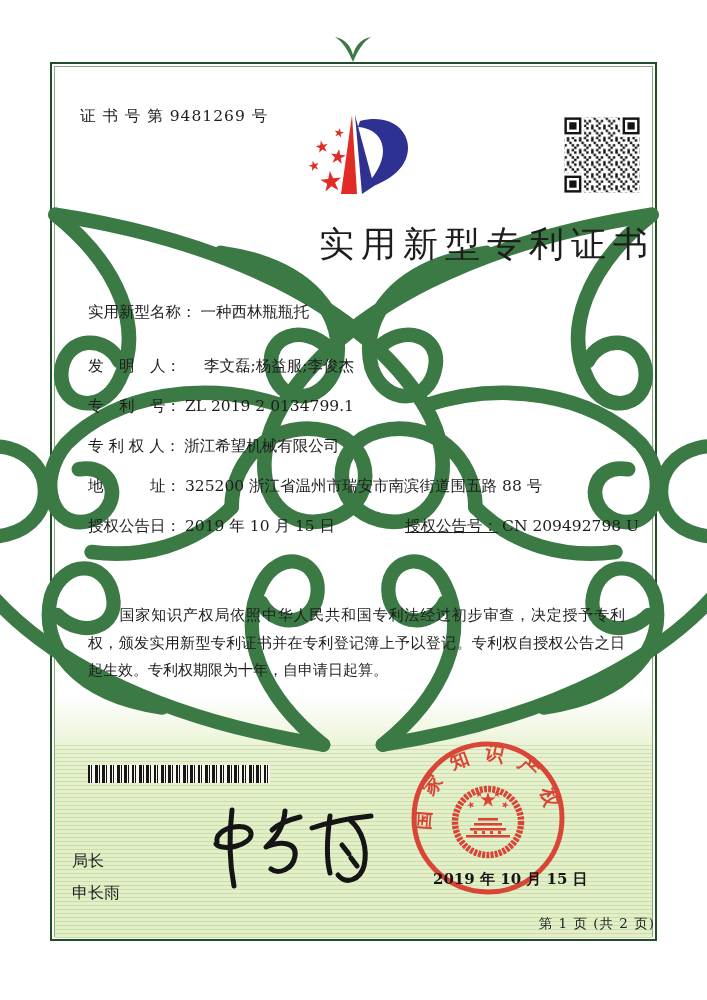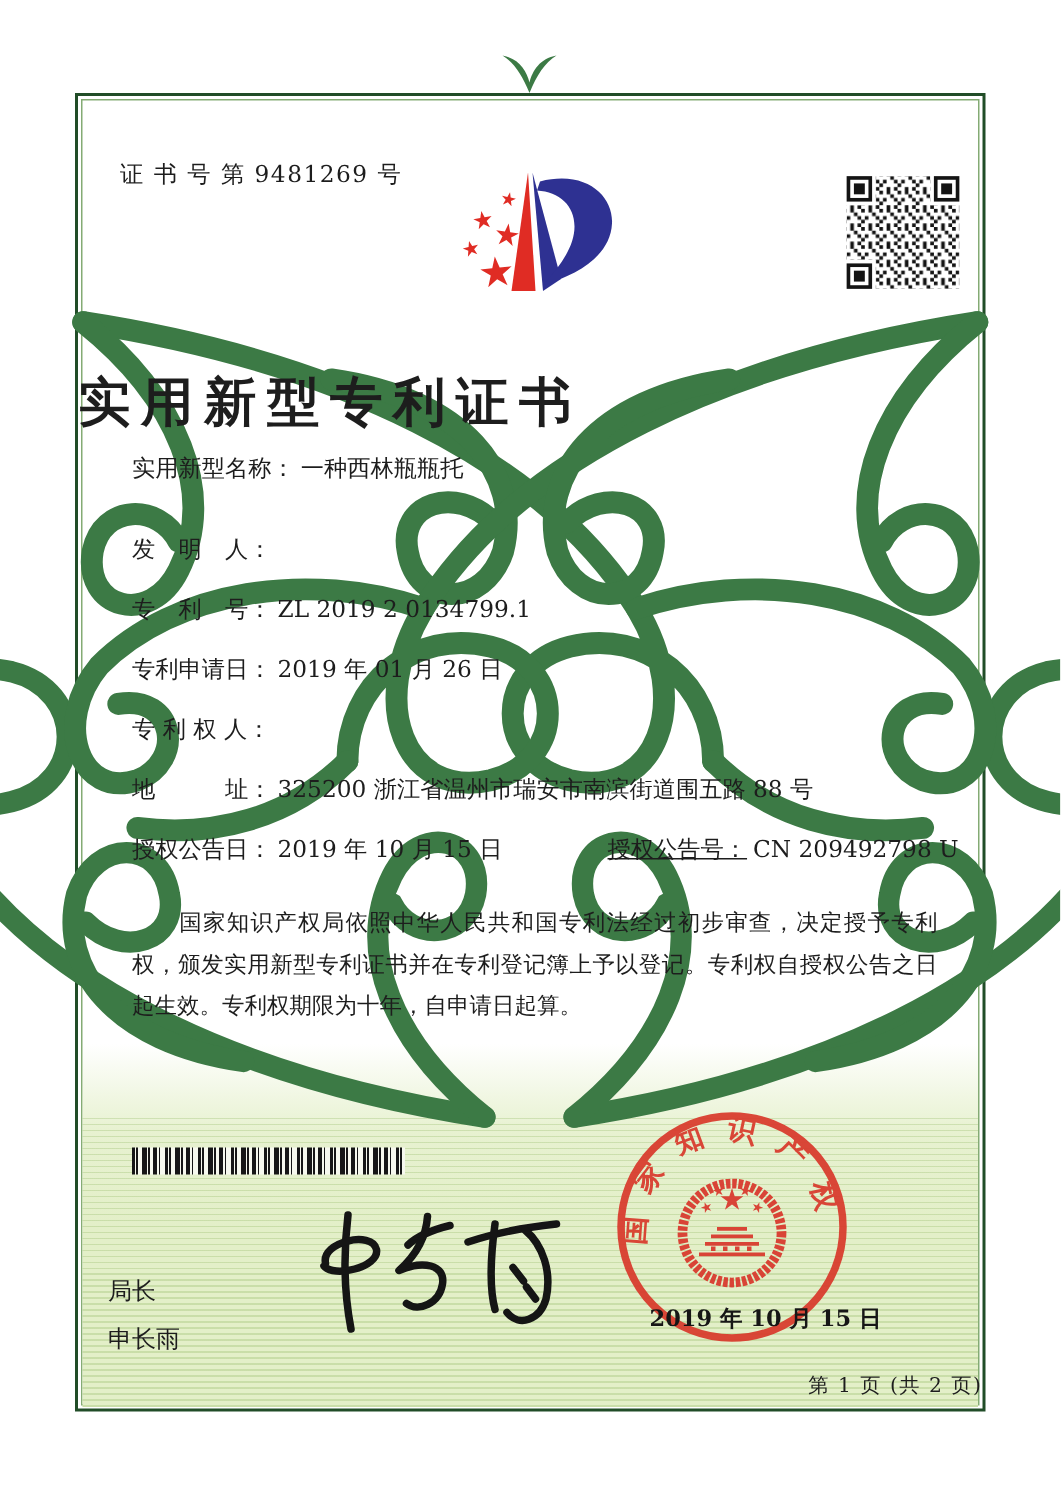--- a/index.html
+++ b/index.html
@@ -15,22 +15,22 @@
   
   .band{position:absolute; left:55px; right:55px; bottom:62px; height:242px;
     background:linear-gradient(to bottom, rgba(227,239,200,0) 0%, rgba(227,239,200,.85) 24%, #e3efc8 50%);}
   .band::after{content:""; position:absolute; left:0; right:0; top:46px; bottom:0;
     background:repeating-linear-gradient(0deg, rgba(142,182,96,.30) 0 1px, transparent 1px 4px);}
   .deco-svg{position:absolute; left:0; top:0; pointer-events:none; color:#3c7a45;}
   
   .cert-no{position:absolute; left:80px; top:106px; font-size:15.5px; letter-spacing:1px;}
   .logo{position:absolute; left:285px; top:103px;}
   .qr{position:absolute; left:562px; top:115px; width:80px; height:80px;}
-  .title{position:absolute; left:52px; right:52px; top:221px; text-align:left;
-    font-size:35px; font-weight:bold; letter-spacing:7px;margin-top:24px;}
+  .title{position:absolute; left:52px; right:52px; top:221px; text-align:right;
+    font-size:35px; font-weight:normal; letter-spacing:7px;}
   
   .fields{position:absolute; left:88px; right:60px; top:292px; font-size:15.5px;}
   .frow{height:40px; display:flex; align-items:center; white-space:nowrap;}
   .frow.gap{margin-top:14px;gap:19px;}
   .flabel{margin-right:4px;}
   .grant-right{margin-left:70px;text-decoration:underline;}
   
   .paras{position:absolute; left:88px; right:82px; top:602px; font-size:15px; line-height:27.5px; text-align:justify;}
   .paras p{margin:0; text-indent:2.1em;}
   
@@ -132,31 +132,29 @@
 
   <div class="title">实用新型专利证书</div>
 
   <div class="fields">
     <div class="frow">
       <span class="flabel">实用新型名称：</span>
       <span class="fvalue">一种西林瓶瓶托</span>
     </div>
     <div class="frow gap">
       <span class="flabel">发　明　人：</span>
+      <span class="fvalue">李文磊;杨益服;李俊杰</span>
     </div>
     <div class="frow">
       <span class="flabel">专　利　号：</span>
       <span class="fvalue">ZL 2019 2 0134799.1</span>
     </div>
     <div class="frow">
-      <span class="flabel">专利申请日：</span>
-      <span class="fvalue">2019 年 01 月 26 日</span>
-    </div>
-    <div class="frow">
       <span class="flabel">专 利 权 人：</span>
+      <span class="fvalue">浙江希望机械有限公司</span>
     </div>
     <div class="frow">
       <span class="flabel">地　　　址：</span>
       <span class="fvalue">325200 浙江省温州市瑞安市南滨街道围五路 88 号</span>
     </div>
     <div class="frow">
       <span class="flabel">授权公告日：</span>
       <span class="fvalue">2019 年 10 月 15 日</span>
       <span class="flabel grant-right">授权公告号：</span>
       <span class="fvalue">CN 209492798 U</span>

